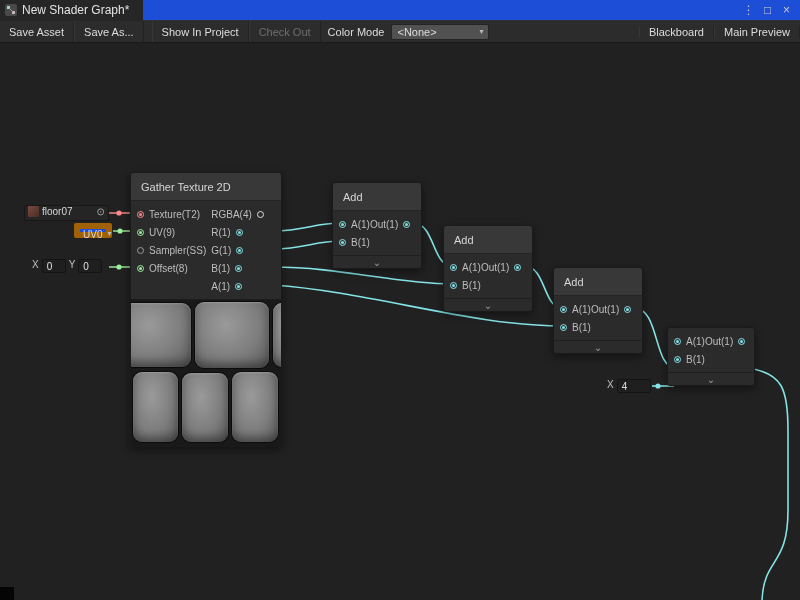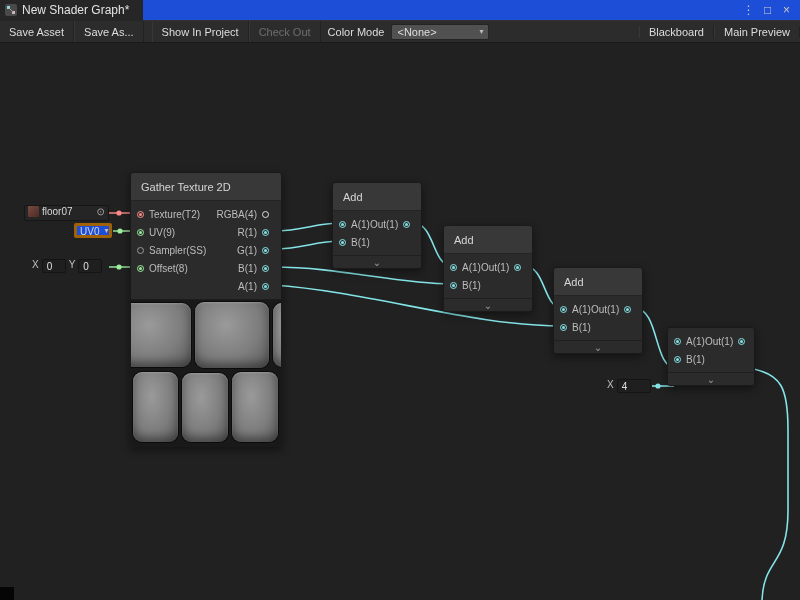--- a/index.html
+++ b/index.html
@@ -33,39 +33,39 @@
   
   .node{position:absolute;z-index:2;background:#2b2b2b;border:1px solid #1a1a1a;border-radius:3px;
     box-shadow:0 3px 8px rgba(0,0,0,.45);color:#bdbdbd}
   .nhead{height:28px;display:flex;align-items:center;padding:0 10px;background:#383838;
     border-bottom:1px solid #242424;font-size:11px;color:#d6d6d6;border-radius:3px 3px 0 0;white-space:nowrap}
   .ports{display:flex;padding:4px 0}
   .col{flex:1;display:flex;flex-direction:column}
   .col.cin{flex:1.15}
   .prow{height:18px;display:flex;align-items:center;gap:5px;font-size:10px;white-space:nowrap}
   .prow.in{padding-left:6px}
-  .prow.out{justify-content:flex-end;padding-right:12px}
+  .prow.out{padding-right:12px}
   .port{width:7px;height:7px;border:1px solid var(--pc);border-radius:50%;position:relative;flex:none}
   .port.filled::after{content:"";position:absolute;inset:1px;background:var(--pc);border-radius:50%}
   .pc-f{--pc:#84E4E7}.pc-t{--pc:#FF8B8B}.pc-v2{--pc:#9CEF9C}.pc-v4{--pc:#E0E0E0}.pc-s{--pc:#9A9A9A}
   .expander{height:13px;border-top:1px solid #1f1f1f;display:flex;align-items:center;justify-content:center;
     font-size:10px;line-height:9px;color:#999;border-radius:0 0 3px 3px}
   
   .preview{height:147px;border-top:1px solid #1c1c1c;background:#191919;position:relative;overflow:hidden;
     border-radius:0 0 3px 3px}
   .stone{position:absolute;border-radius:9px;
     background:radial-gradient(ellipse at 42% 35%,#9a9a9a 0%,#7d7d7d 55%,#585858 100%);
     box-shadow:inset 0 1px 2px rgba(255,255,255,.22),inset 0 -5px 9px rgba(0,0,0,.35),0 0 0 1px rgba(0,0,0,.55)}
   
   .widget{position:absolute;z-index:2;display:flex;font-size:10px;color:#d8d8d8}
   .objfield{left:24px;top:160px;width:85px;height:16px;background:#252525;border:1px solid #161616;
     border-radius:2px;padding:0 3px;gap:3px}
   .thumb{width:11px;height:11px;border-radius:1px;background:linear-gradient(135deg,#7a4a40,#4c2b26);flex:none}
   .picker{margin-left:auto;color:#aaa;font-size:10px}
-  .dropmini{left:74px;top:178px;width:38px;height:15px;background:#1d4ed8;border:3px solid #a16207;
+  .dropmini{left:74px;top:178px;width:38px;height:15px;background:#1d4ed8;border:6px solid #a16207;
     border-radius:2px;padding:0 3px;gap:5px}
   .dropmini .caret,.tdrop .caret{font-size:8px;color:#bbb}
   .vecrow{gap:3px}
   .offsetw{left:32px;top:214px}
   .dividew{left:607px;top:334px}
   .axis{color:#c0c0c0}
   .mini{height:14px;background:#1f1f1f;border:1px solid #141414;border-radius:2px;display:flex;
     align-items:center;padding:0 4px;min-width:24px;color:#e0e0e0}
   .mini.w34{min-width:34px}
   .corner{position:absolute;left:0;bottom:0;width:14px;height:13px;background:#050505;z-index:3}

